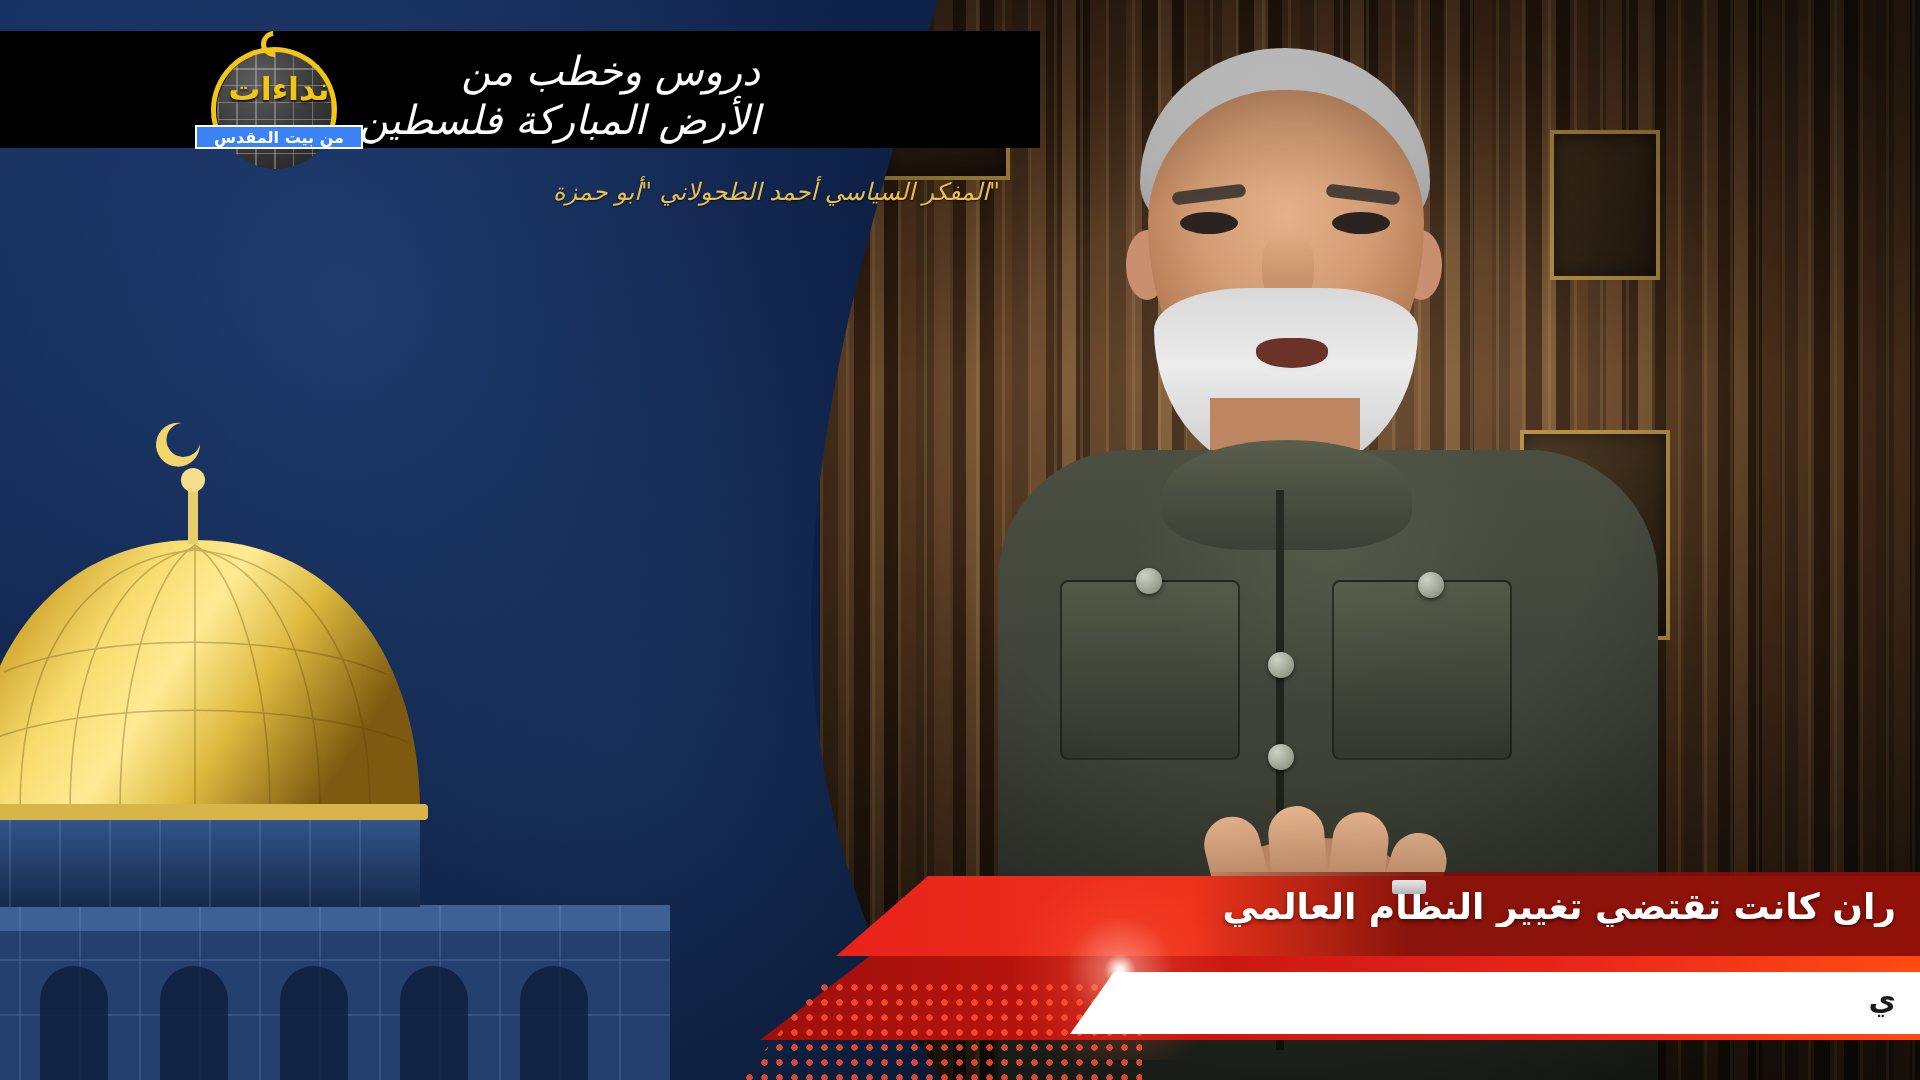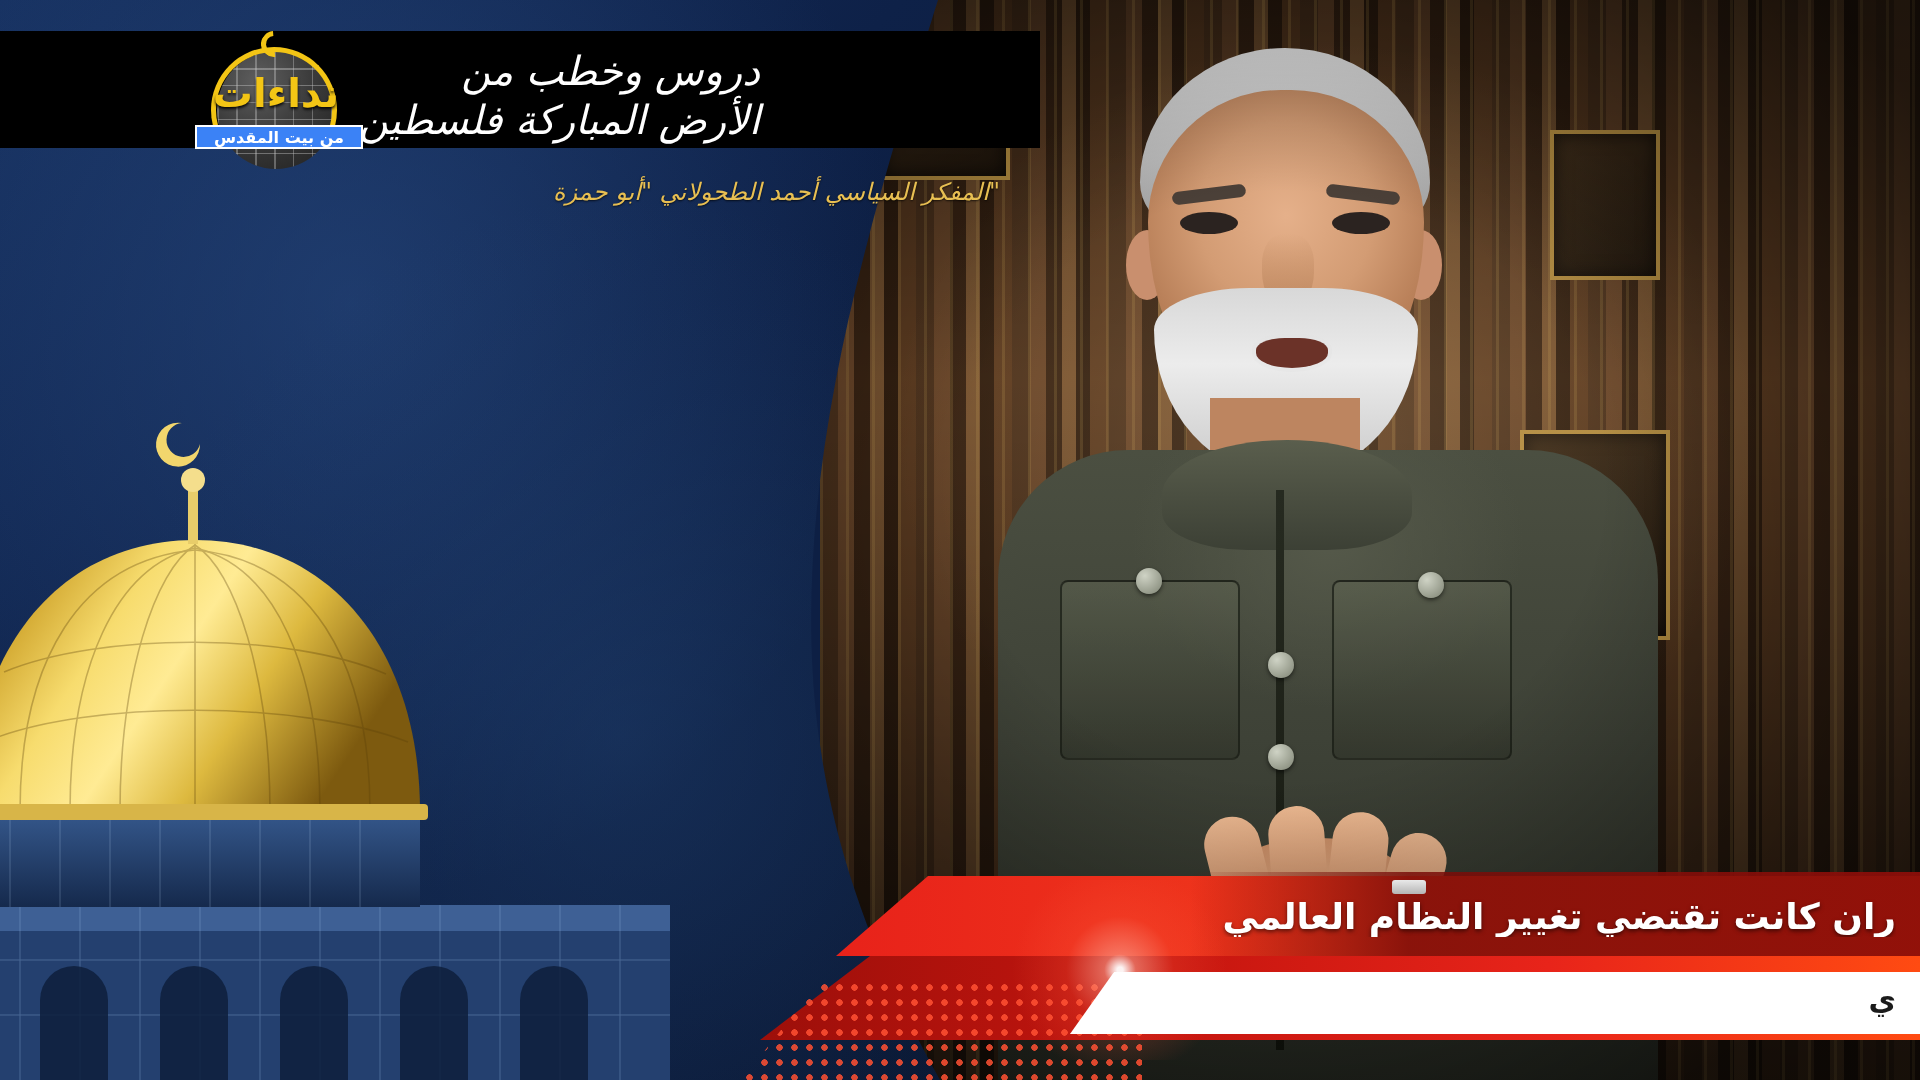--- a/index.html
+++ b/index.html
@@ -227,21 +227,21 @@
     border-right-color:transparent;
     border-top-color:transparent;
     transform:rotate(40deg);
   }
   .logo-script {
     position:absolute;
     left:24px; top:40px;
     width:120px;
     text-align:center;
     font-family:"DejaVu Sans", sans-serif;
-    font-size:40px; font-weight:bold;
+    font-size:32px; font-weight:bold;
     color:#f3c515;
     text-shadow:0 2px 3px rgba(0,0,0,.9);
     direction:rtl;
     line-height:1;
     letter-spacing:-1px;
   }
   .logo-badge {
     position:absolute;
     left:0px; top:92px;
     width:168px; height:24px;
@@ -336,21 +336,21 @@
   }
   .tk-white-bar {
     position:absolute; left:1070px; top:112px;
     width:850px; height:62px;
     background:#ffffff;
     clip-path: polygon(44px 0, 100% 0, 100% 100%, 0 100%);
     box-shadow:0 0 0 2px rgba(255,120,90,.5);
   }
   .tk-headline {
     position:absolute;
-    right:24px; top:36px;
+    right:24px; top:26px;
     width:1000px;
     text-align:right;
     direction:rtl;
     color:#ffffff;
     font-family:"DejaVu Sans", sans-serif;
     font-weight:bold;
     font-size:36px;
     white-space:nowrap;
     overflow:hidden;
     text-shadow:0 2px 4px rgba(0,0,0,.55);

